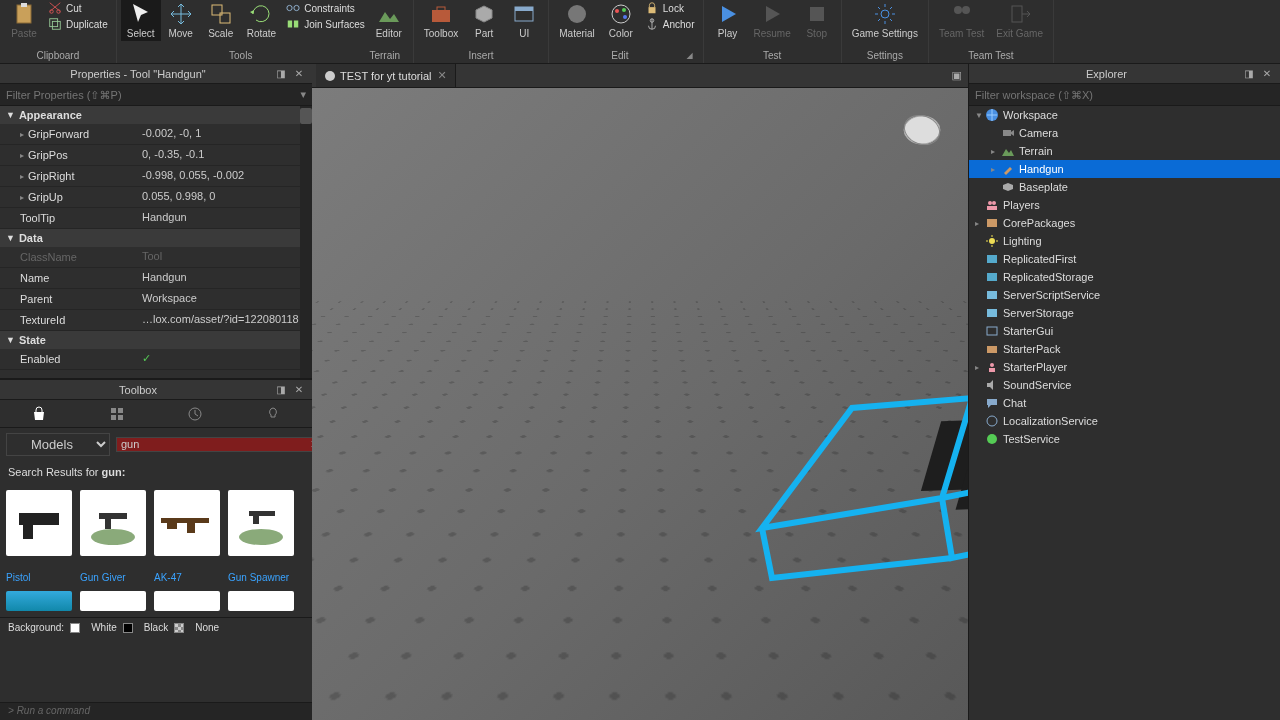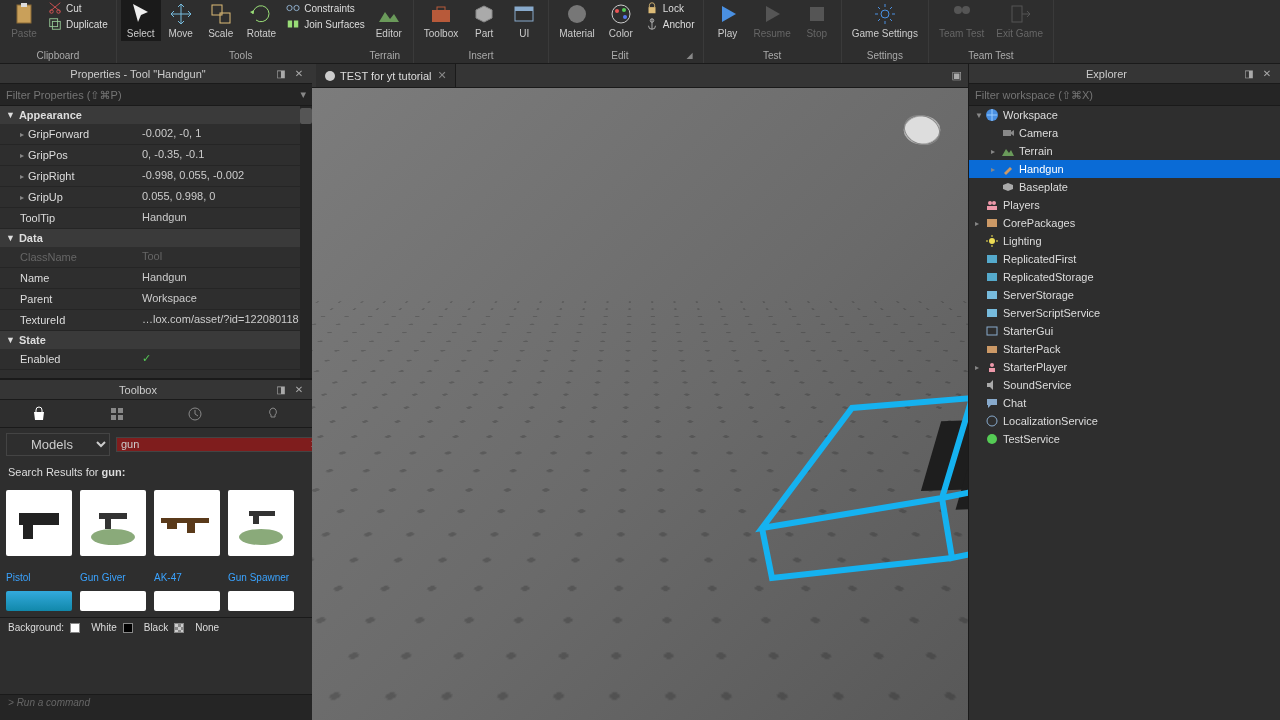--- a/index.html
+++ b/index.html
@@ -79,21 +79,21 @@
 .viewport { flex: 1; background: #6a6a6a; position: relative; overflow: hidden; }
 .floor { position: absolute; inset: 0; background:
   linear-gradient(135deg, #7c7c7c 0%, #6a6a6a 55%, #585858 100%); }
 .floor::after { content: ''; position: absolute; inset: 0; background-image:
   radial-gradient(circle at 10px 10px, rgba(0,0,0,0.18) 2px, transparent 2px);
   background-size: 22px 22px; transform: perspective(700px) rotateX(55deg) scale(1.9) translateY(40px); transform-origin: center 70%; }
 .selbox { position: absolute; left: 430px; top: 290px; width: 360px; height: 220px; }
 .gun { position: absolute; left: 620px; top: 330px; width: 180px; height: 70px; background: #1e1e1e; transform: skewX(-18deg) rotate(-2deg); }
 .gun::after { content: ''; position: absolute; left: 40px; top: 50px; width: 40px; height: 40px; background: #1e1e1e; }
 .gizmo { position: absolute; right: 18px; top: 18px; width: 56px; height: 56px; }
-.cmdbar { height: 26px; background: #252525; color: #666; padding: 2px 8px; font-size: 10px; font-style: italic; border-top: 1px solid #1a1a1a; }
+.cmdbar { height: 18px; background: #252525; color: #666; padding: 2px 8px; font-size: 10px; font-style: italic; border-top: 1px solid #1a1a1a; }
 
 
 .explorer-body { overflow-y: auto; }
 .tree-row { display: flex; align-items: center; padding: 2px 4px; cursor: pointer; white-space: nowrap; }
 .tree-row.selected { background: #0a6bd6; color: #fff; }
 .tree-row .arr { width: 10px; font-size: 8px; color: #888; }
 .tree-row .ic { width: 14px; height: 14px; margin-right: 4px; flex-shrink: 0; }
 .tree-row .nm { font-size: 11px; }
 .ind0 { padding-left: 6px; }
 .ind1 { padding-left: 22px; }
@@ -621,28 +621,28 @@
           <svg class="ic" viewBox="0 0 14 14">
             <rect x="2" y="3" width="10" height="8" fill="#5ac"></rect>
           </svg>
           <span class="nm">ReplicatedStorage</span>
         </div>
       <div class="tree-row ind0">
           <span class="arr"></span>
           <svg class="ic" viewBox="0 0 14 14">
             <rect x="2" y="3" width="10" height="8" fill="#7bd"></rect>
           </svg>
+          <span class="nm">ServerScriptService</span>
+        </div>
+      <div class="tree-row ind0">
+          <span class="arr"></span>
+          <svg class="ic" viewBox="0 0 14 14">
+            <rect x="2" y="3" width="10" height="8" fill="#7bd"></rect>
+          </svg>
           <span class="nm">ServerStorage</span>
-        </div>
-      <div class="tree-row ind0">
-          <span class="arr"></span>
-          <svg class="ic" viewBox="0 0 14 14">
-            <rect x="2" y="3" width="10" height="8" fill="#7bd"></rect>
-          </svg>
-          <span class="nm">ServerScriptService</span>
         </div>
       <div class="tree-row ind0">
           <span class="arr"></span>
           <svg class="ic" viewBox="0 0 14 14">
             <rect x="2" y="3" width="10" height="8" fill="none" stroke="#8ac"></rect>
           </svg>
           <span class="nm">StarterGui</span>
         </div>
       <div class="tree-row ind0">
           <span class="arr"></span>

